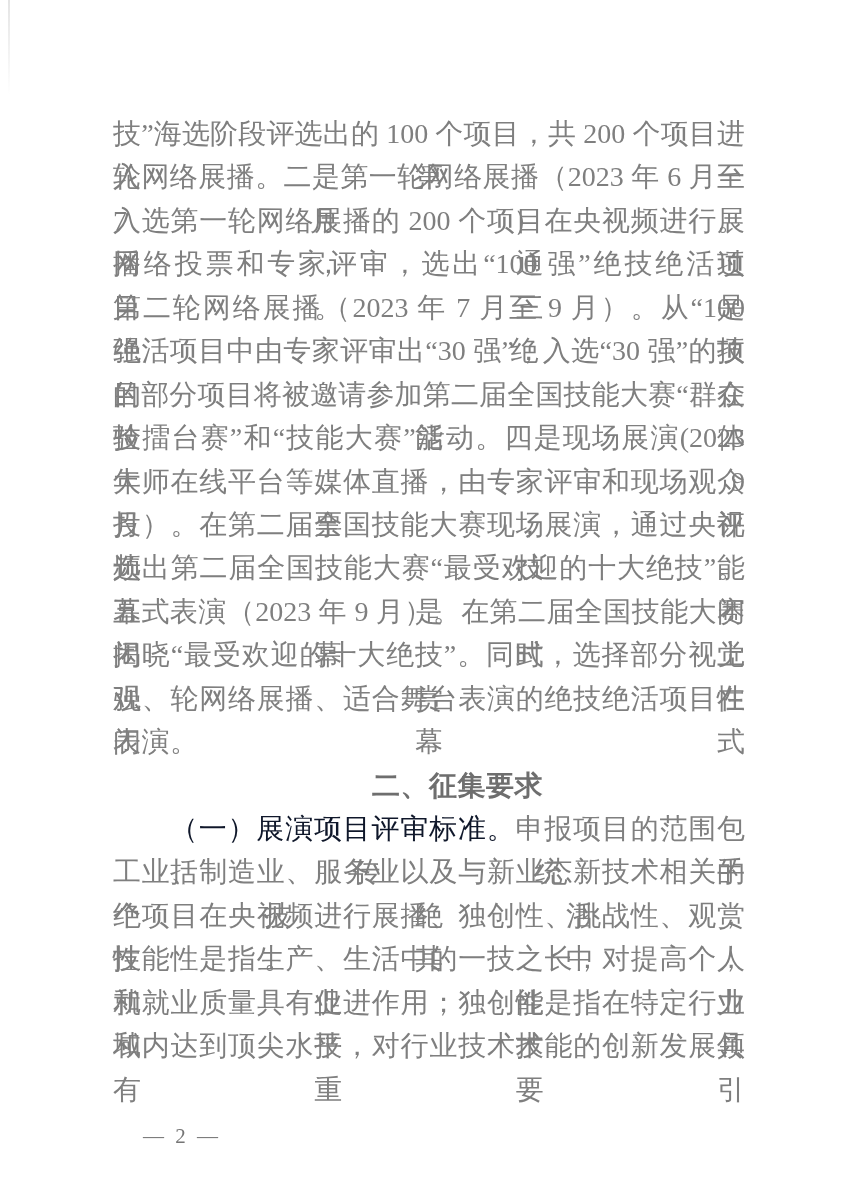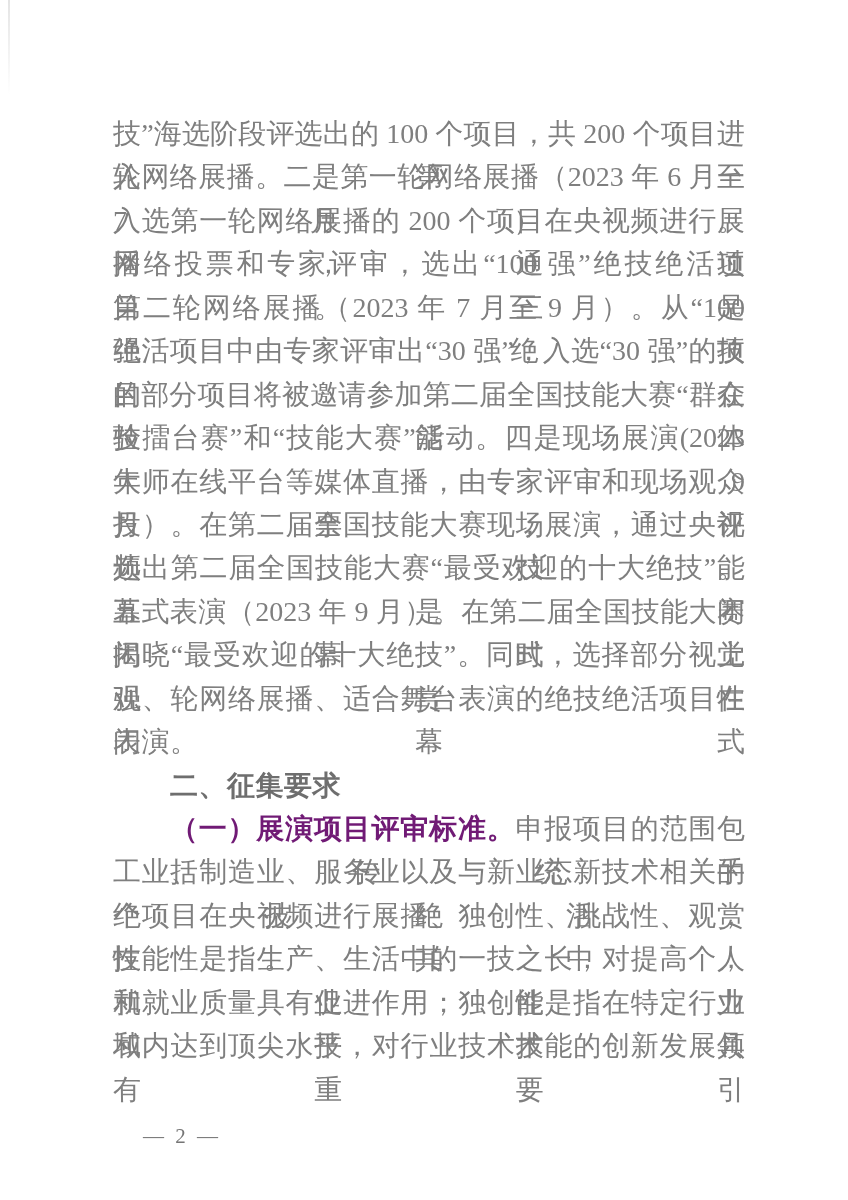--- a/index.html
+++ b/index.html
@@ -48,24 +48,25 @@
     text-align-last: justify;
     letter-spacing: 0;
   }
   .line.indent {
     padding-left: 57px;
   }
   .line.heading {
     font-family: "Liberation Sans", "DejaVu Sans", sans-serif;
     font-weight: bold;
     color: #6e6e6e;
+    text-align: center;
   }
   .b {
-    font-weight: bold;
-    color: #701a75;
+    font-weight: normal;
+    color: #0f172a;
   }
   .page-footer {
     position: absolute;
     left: 143px;
     top: 1124px;
     font-size: 21px;
     color: #757575;
     letter-spacing: 3px;
     font-family: "Liberation Serif", "DejaVu Serif", serif;
   }

